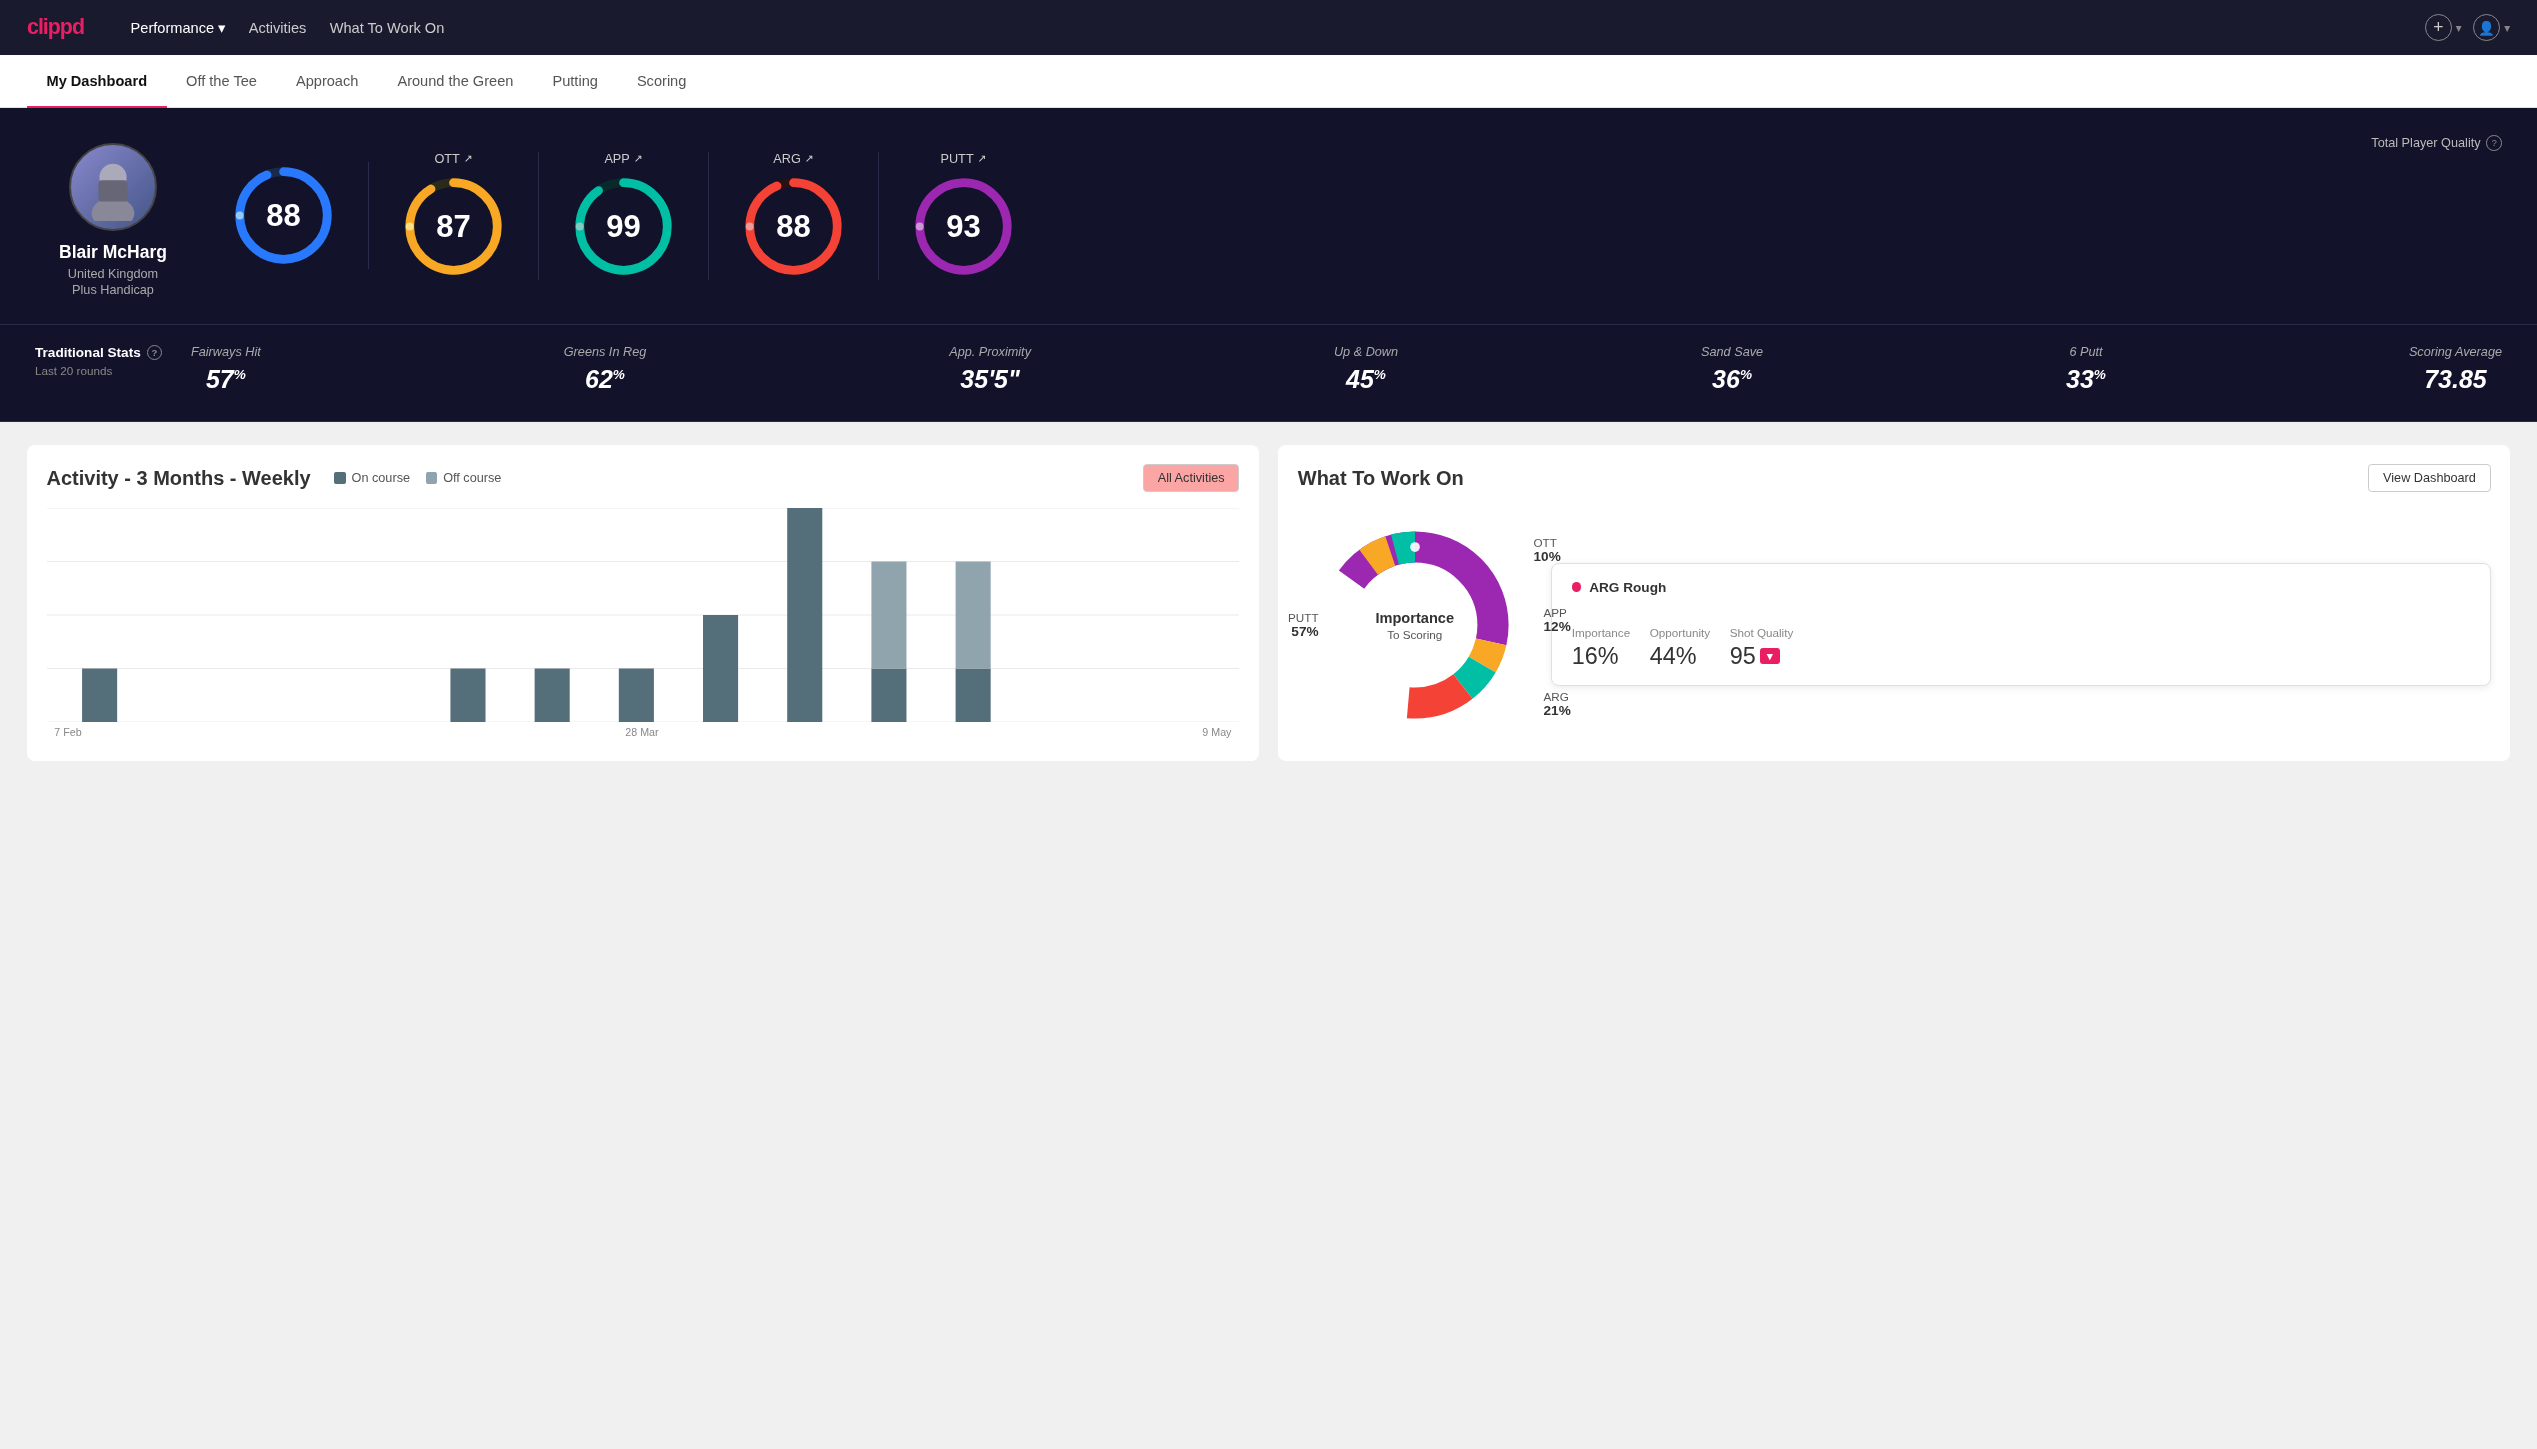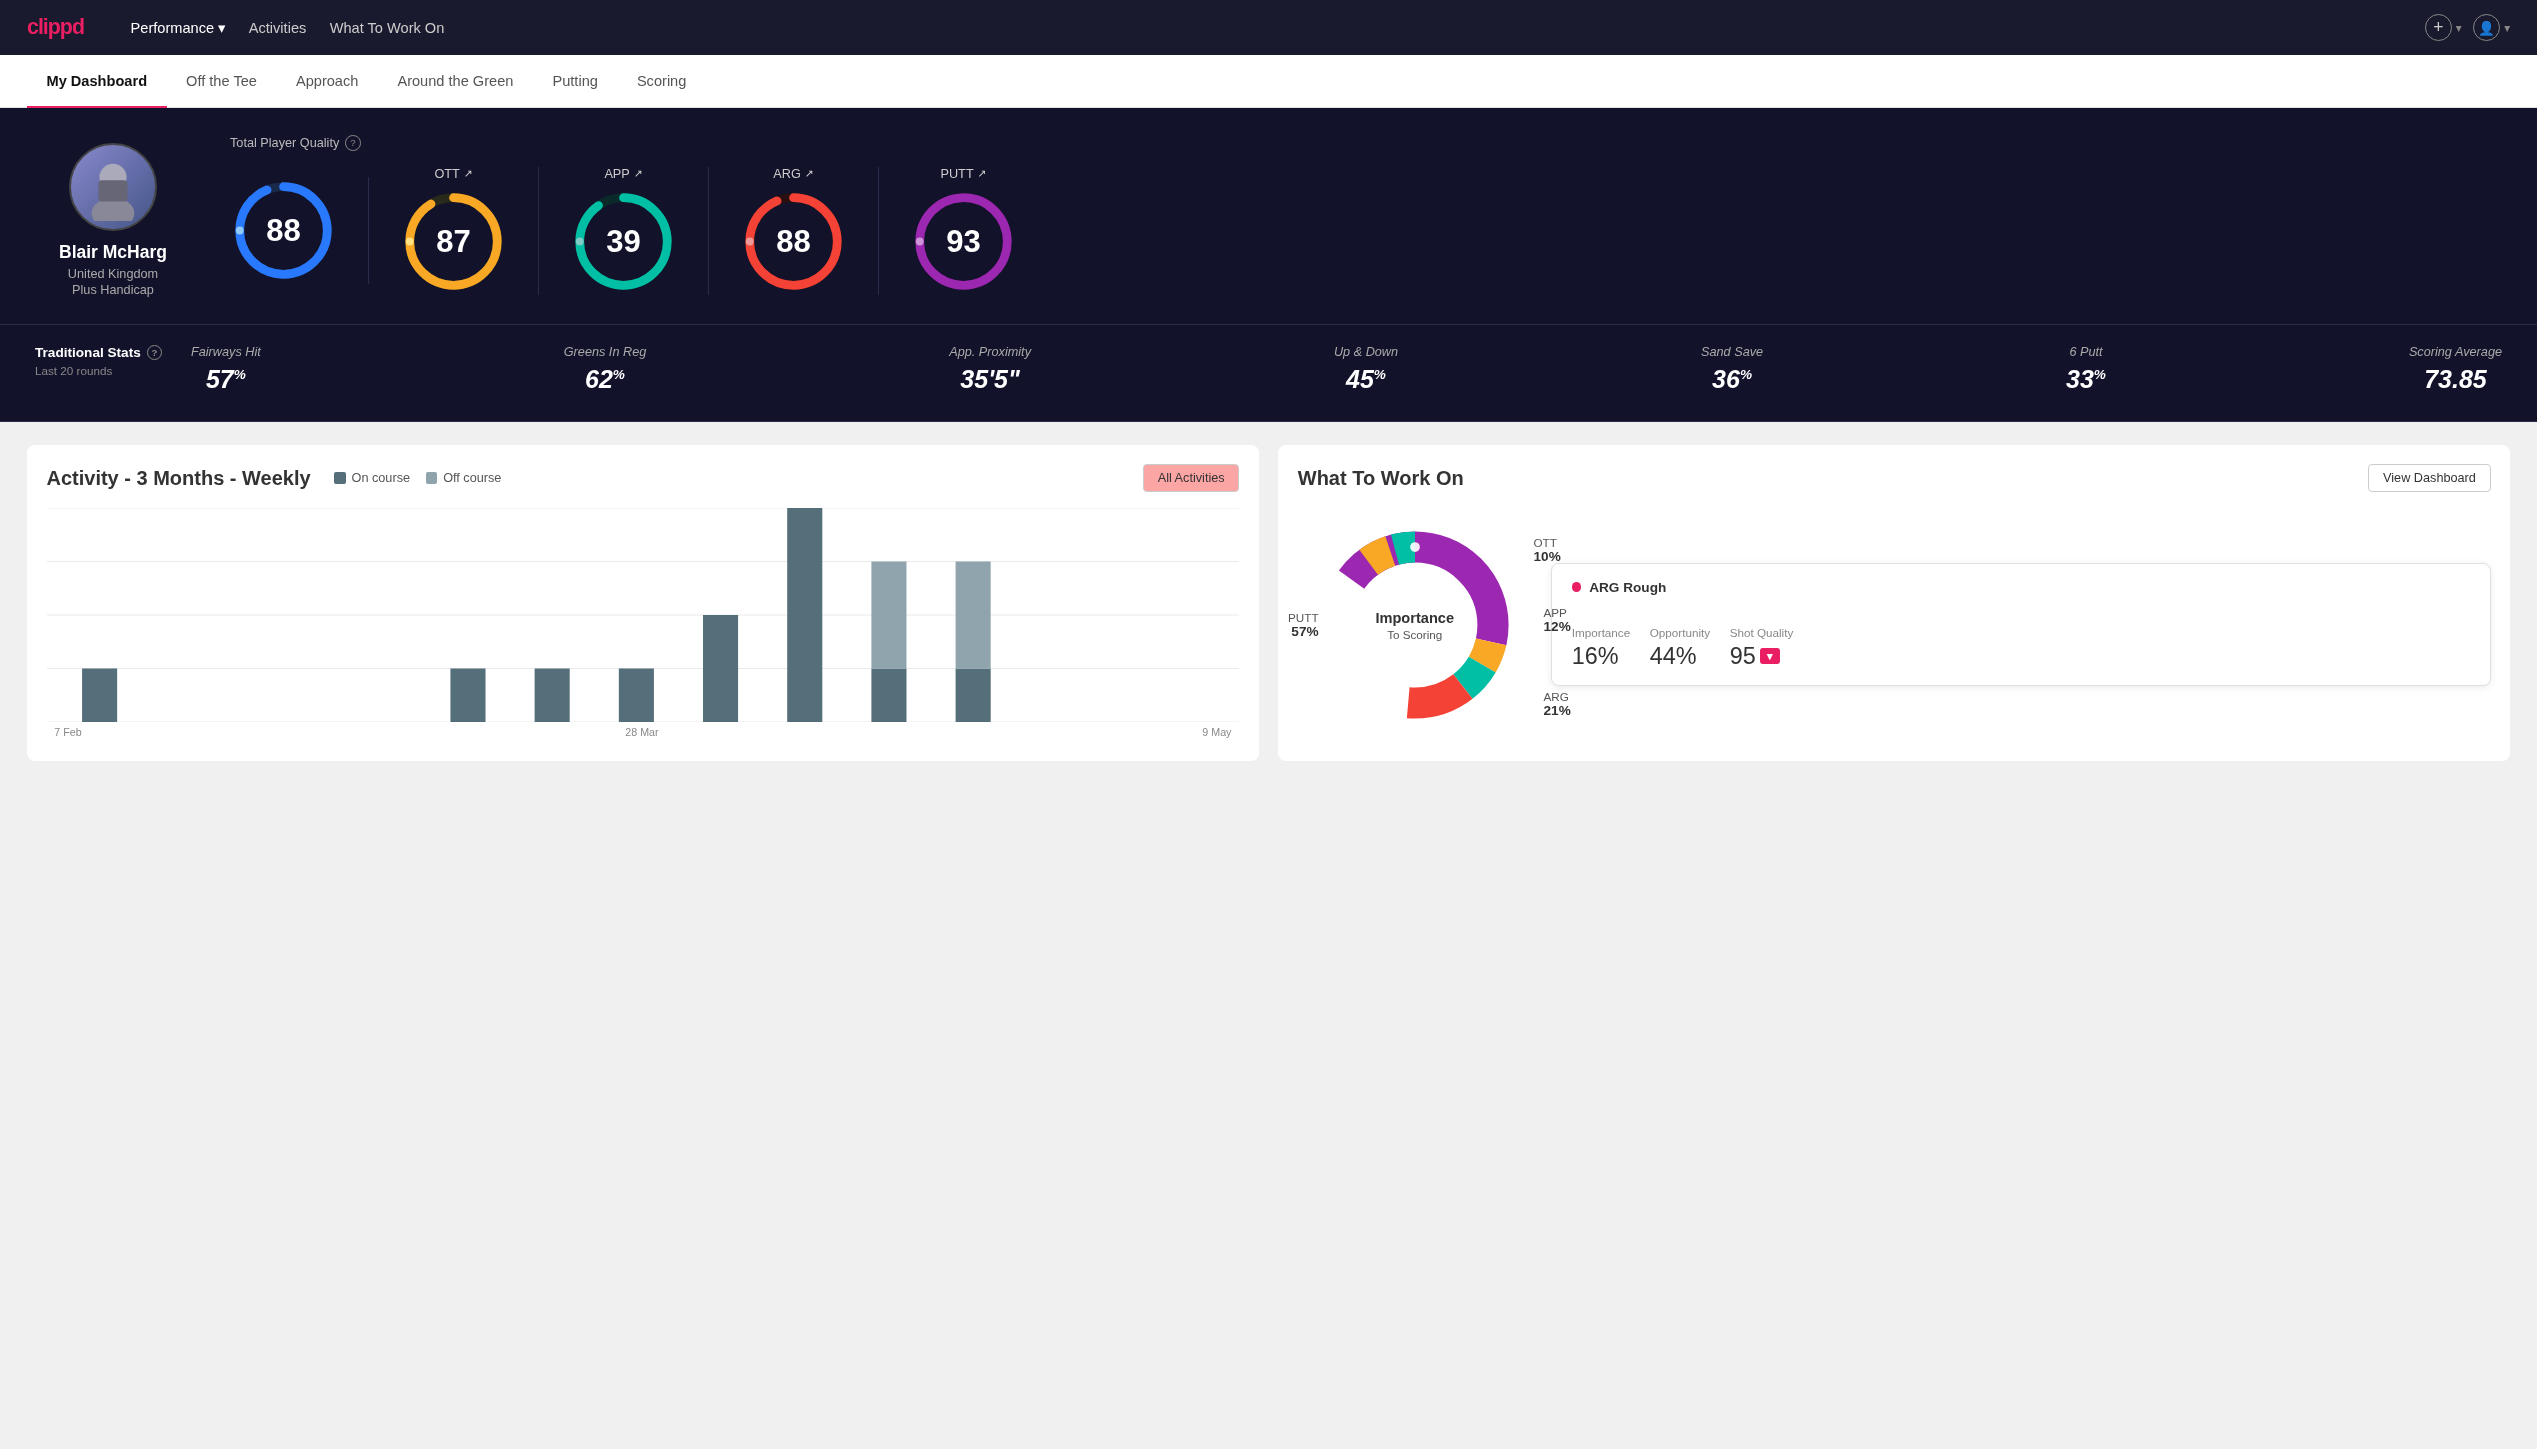--- a/index.html
+++ b/index.html
@@ -57,21 +57,21 @@
       display: flex; align-items: center; justify-content: center;
       font-size: 35px;
       border: 2.9px solid #444;
       margin-bottom: 11.7px;
     }
     .player-name { font-size: 17.5px; font-weight: 700; color: #fff; }
     .player-country { font-size: 12.7px; color: #aaa; margin-top: 3.9px; }
     .player-handicap { font-size: 12.7px; color: #aaa; margin-top: 1.9px; }
 
     .scores-section { flex: 1; }
-    .tpq-label { font-size: 12.7px; color: #bbb; margin-bottom: 16px; display: flex; align-items: center; gap: 5.8px; }
+    .tpq-label { font-size: 12.7px; color: #bbb; margin-bottom: 1px; display: flex; align-items: center; gap: 5.8px; justify-content: flex-end; }
     .tpq-label .help-icon { width: 15.6px; height: 15.6px; border-radius: 50%; border: 1px solid #888; display: inline-flex; align-items: center; justify-content: center; font-size: 9.7px; color: #888; cursor: pointer; }
 
     .score-circles { display: flex; gap: 0; align-items: center; }
     .score-circle-item {
       display: flex; flex-direction: column; align-items: center;
       padding: 0 31px;
       border-right: 1px solid #2a2a4a;
     }
     .score-circle-item:first-child { padding-left: 0; }
     .score-circle-item:last-child { border-right: none; }
@@ -256,21 +256,21 @@
         <div class="circle-label">
           <span>APP</span>
           <span class="arrow-up">↗</span>
         </div>
         <div class="ring-container">
           <svg class="ring-svg" viewBox="0 0 110 110">
             <circle cx="55" cy="55" r="45" fill="none" stroke="#0a2a2a" stroke-width="9"></circle>
             <circle cx="55" cy="55" r="45" fill="none" stroke="#00bfa5" stroke-width="9" stroke-dasharray="255 28" stroke-linecap="round"></circle>
             <circle cx="55" cy="10" r="4" fill="#80cbc4"></circle>
           </svg>
-          <div class="ring-center">39</div>
+          <div class="ring-center">99</div>
         </div>
       </div>
 
       <div class="score-circle-item">
         <div class="circle-label">
           <span>ARG</span>
           <span class="arrow-up">↗</span>
         </div>
         <div class="ring-container">
           <svg class="ring-svg" viewBox="0 0 110 110">

